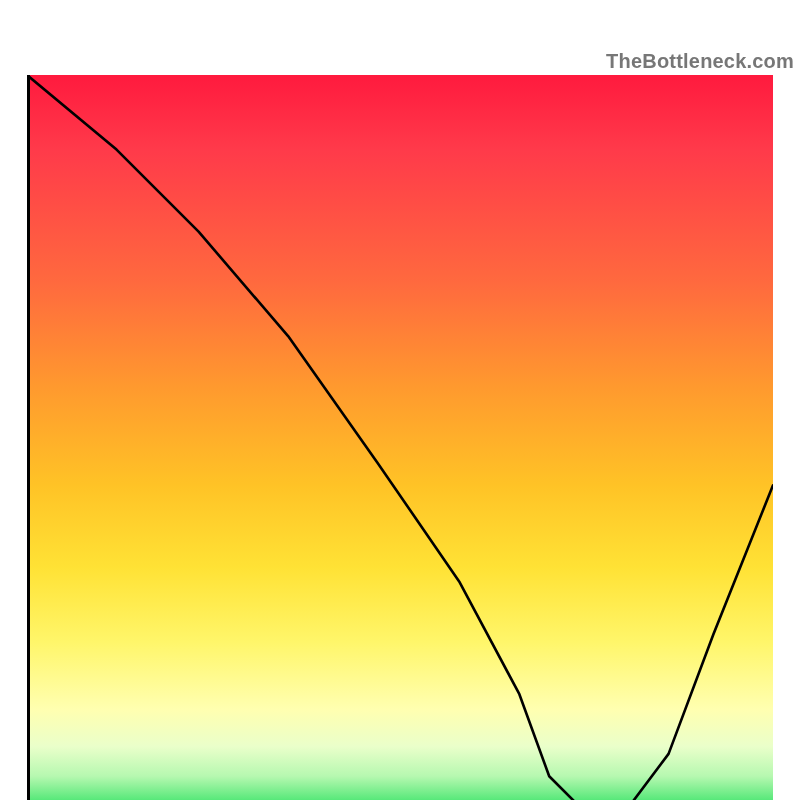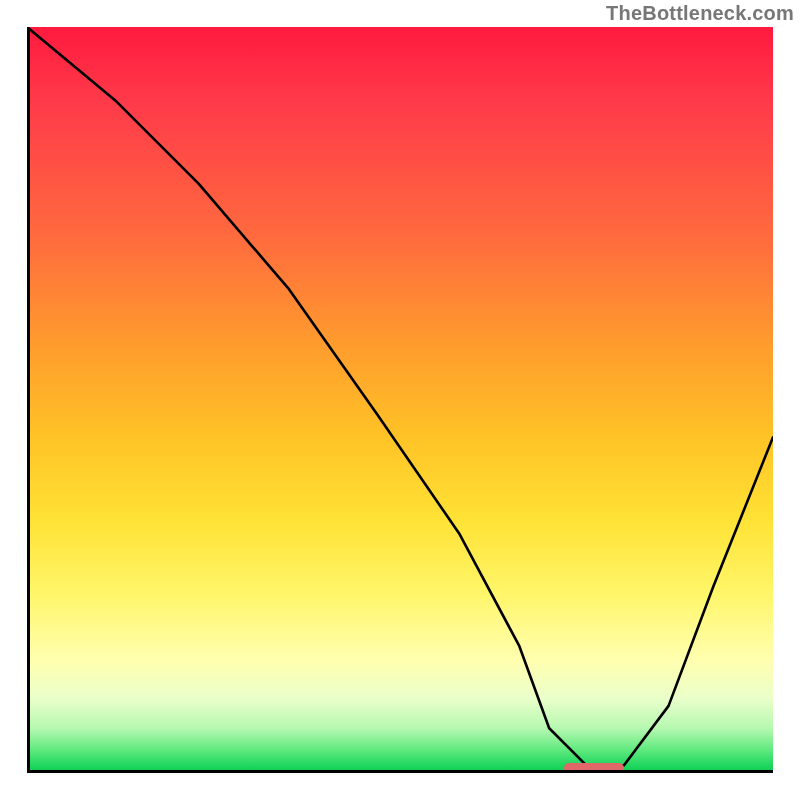--- a/index.html
+++ b/index.html
@@ -7,20 +7,21 @@
     padding: 0;
     width: 800px;
     height: 800px;
     background: #ffffff;
     font-family: Arial, Helvetica, sans-serif;
   }
   .wrap {
     position: relative;
     width: 800px;
     height: 580px;
+    margin-top: 48px;
   }
   .watermark {
     position: absolute;
     top: 2px;
     right: 6px;
     font-size: 20px;
     font-weight: 600;
     color: #777;
     letter-spacing: 0.2px;
   }

